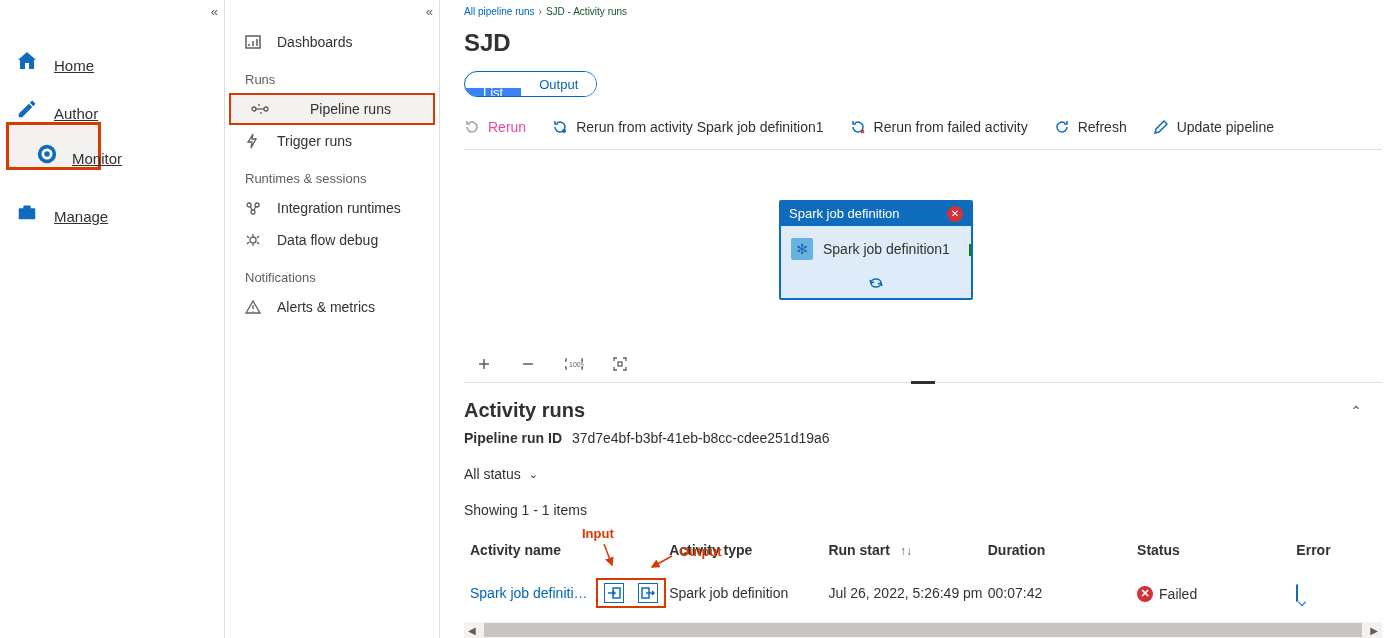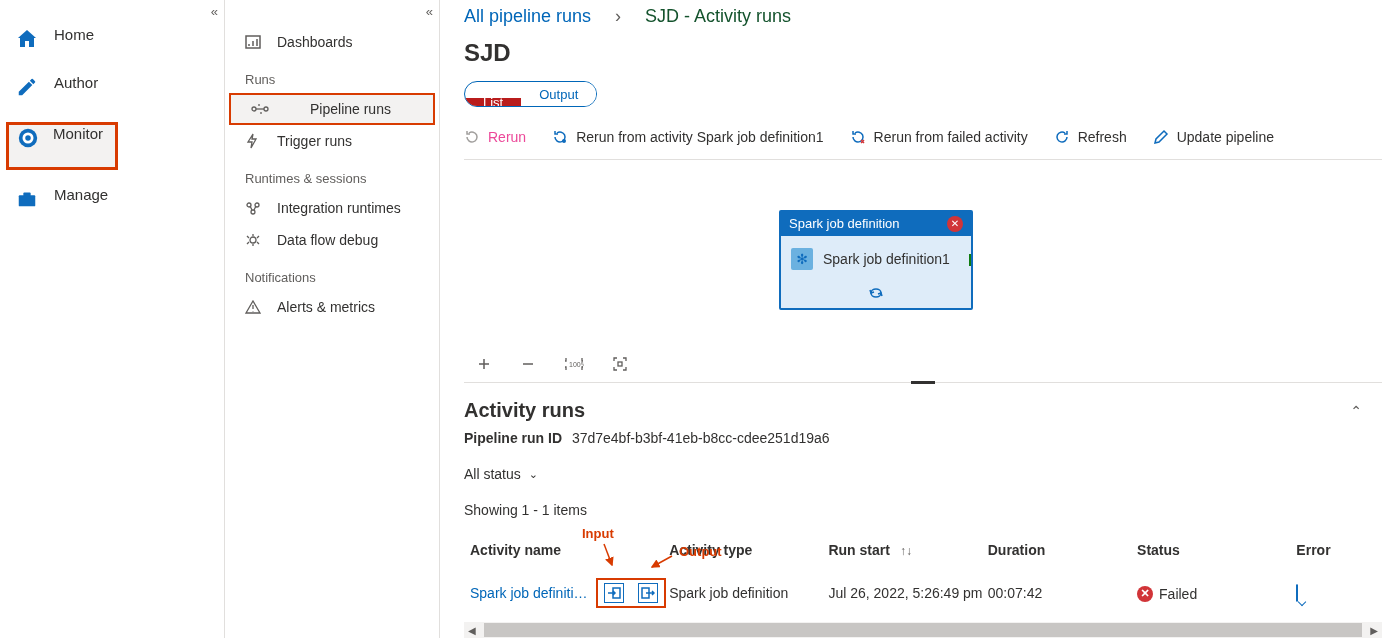--- a/index.html
+++ b/index.html
@@ -1,46 +1,46 @@
 <!DOCTYPE html>
 <html><head>
   <meta charset="utf-8">
   <style>
     * { margin: 0; padding: 0; box-sizing: border-box; font-family: 'Segoe UI', Arial, sans-serif; }
     body { width: 1398px; height: 638px; overflow: hidden; display: flex; background: #fff; color: #323130; }
 
     
     .main-nav { width: 225px; border-right: 1px solid #e1dfdd; position: relative; padding-top: 26px; }
     .collapse { position: absolute; top: 4px; right: 6px; font-size: 13px; color: #605e5c; cursor: pointer; }
-    .nav-item { display: flex; align-items: flex-start; height: 48px; padding: 0 14px; cursor: pointer; }
+    .nav-item { display: flex; align-items: flex-end; height: 48px; padding: 0 14px; cursor: pointer; text-decoration: underline; }
     .nav-item .nav-icon { width: 26px; height: 26px; display: flex; align-items: center; justify-content: center; margin-right: 14px; }
     .nav-item .nav-label { font-size: 15px; color: #323130; }
     .nav-item.active { background: #f3f2f1; }
     .hl-red { border: 2px solid #d83b01; }
     .hl-red-thick { border: 3px solid #d83b01; }
 
     
     .sub-nav { width: 215px; border-right: 1px solid #e1dfdd; position: relative; padding-top: 26px; }
     .sub-item { display: flex; align-items: center; height: 32px; padding: 0 20px; cursor: pointer; font-size: 14px; color: #323130; }
     .sub-item .sub-icon { width: 20px; display: flex; align-items: center; margin-right: 12px; color: #605e5c; font-size: 14px; }
     .sub-section { font-size: 13px; color: #605e5c; padding: 14px 20px 6px; }
     .sub-item.active-sub { background: #f3f2f1; gap: 27px; }
 
     
     .content { flex: 1; display: flex; flex-direction: column; padding: 0 16px 0 24px; overflow: hidden; }
-    .crumbs { display: flex; align-items: center; gap: 24px; font-size: 18px; padding: 6px 0 2px; }
+    .crumbs { display: flex; align-items: center; gap: 4px; font-size: 10px; padding: 6px 0 2px; }
     .crumbs .link { color: #0066b8; cursor: pointer; }
     .crumbs .sep { color: #605e5c; }
     .crumbs .cur { color: #14532d; }
     .page-title { font-size: 24px; font-weight: 700; margin: 10px 0 14px; }
 
     
     .pill-group { display: inline-flex; border: 1px solid #0066b8; border-radius: 14px; overflow: hidden; height: 26px; }
     .pill { display: flex; align-items: center; justify-content: center; padding: 0 18px; font-size: 13px; cursor: pointer; }
-    .pill.sel { background: #b91c1c; color: #fff; margin-top: 16px; }
+    .pill.sel { background: #3b82f6; color: #fff; margin-top: 16px; }
     .pill.un { background: #fff; color: #0066b8; }
 
     
     .toolbar { display: flex; align-items: center; gap: 26px; border-bottom: 1px solid #e1dfdd; padding: 18px 0 14px; font-size: 14px; }
     .tb-item { display: flex; align-items: center; gap: 8px; cursor: pointer; color: #323130; }
     .tb-item.disabled { color: #ec4899; cursor: default; }
     .tb-icon { width: 16px; height: 16px; display: inline-flex; align-items: center; justify-content: center; }
 
     
     .canvas { position: relative; height: 240px; border-bottom: 1px solid #e1dfdd; }
@@ -104,21 +104,21 @@
 
   <div class="nav-item">
     <span class="nav-icon">
       <svg width="22" height="22" viewBox="0 0 24 24" fill="#0f6cbd">
           <path d="M3 17.25V21h3.75L17.81 9.94l-3.75-3.75L3 17.25zM20.71 7.04a1 1 0 0 0 0-1.41l-2.34-2.34a1 1 0 0 0-1.41 0L15.13 5.12l3.75 3.75 1.83-1.83z"></path>
         </svg>
     </span>
     <span class="nav-label">Author</span>
   </div>
 
-  <div class="nav-item active hl-red-thick" style="width:112px; margin:0 0 16px 6px; padding-left:8px;">
+  <div class="nav-item active hl-red-thick" style="width:95px; margin:0 0 7px 6px; padding-left:27px;">
     <span class="nav-icon">
       <svg width="22" height="22" viewBox="0 0 24 24">
           <circle cx="12" cy="12" r="10" fill="#0f6cbd"></circle>
           <circle cx="12" cy="12" r="6" fill="#fff"></circle>
           <circle cx="12" cy="12" r="3" fill="#0f6cbd"></circle>
         </svg>
     </span>
     <span class="nav-label">Monitor</span>
   </div>
 

